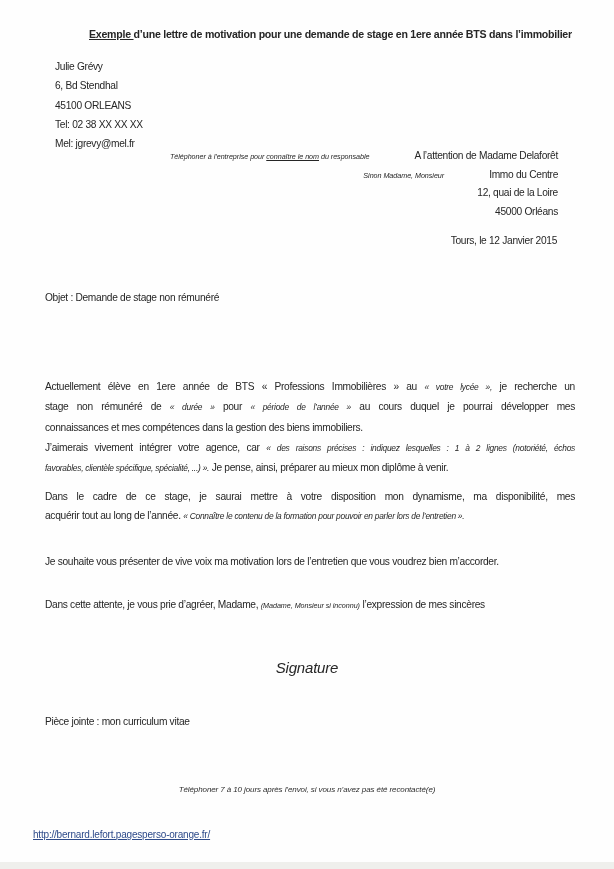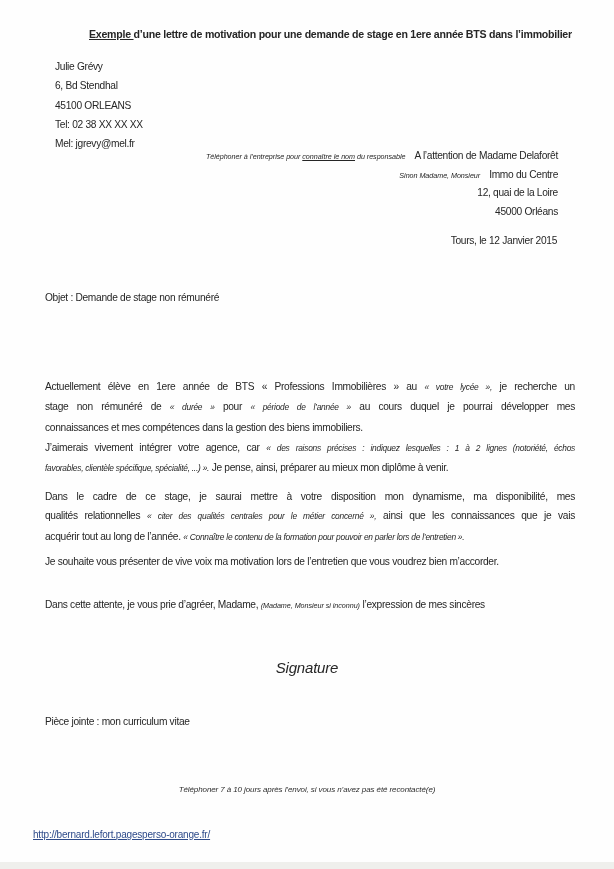--- a/index.html
+++ b/index.html
@@ -31,21 +31,21 @@
   .note .u { text-decoration: underline; }
 
   .sender { top: 57px; left: 55px; line-height: 19.3px; }
 
   .recipient {
     top: 147px; right: 56px;
     display: flex; flex-direction: column; align-items: flex-end;
   }
   .recipient .row {
     display: flex; align-items: baseline; justify-content: flex-end;
-    height: 18.6px; line-height: 18.6px;
+    height: 18.6px; line-height: 18.6px; gap: 36px;
   }
   .recipient .row .note { margin-right: 9px; }
 
   .dateline { top: 231px; right: 57px; line-height: 19px; }
 
   .subject { top: 288px; left: 45px; line-height: 19px; }
 
   .salutation { top: 334px; left: 45px; line-height: 19px; }
   .salutation .note { margin-left: 6px; }
 
@@ -139,23 +139,20 @@
     </div>
     <div class="line">
       <span class="hint">favorables, clientèle spécifique, spécialité, ...) ».</span><span>  Je pense, ainsi, préparer au mieux mon diplôme à venir.</span>
     </div>
   </div>
 
   <div class="abs para p3 body-size">
     <div class="line jline">
       <span>Dans le cadre de ce stage, je saurai mettre  à votre disposition mon dynamisme,  ma disponibilité, mes</span>
     </div>
-    <div class="line jline">
-      <span>qualités relationnelles </span><span class="hint">« citer des qualités centrales pour le métier concerné »,</span><span>  ainsi que les connaissances que je vais</span>
-    </div>
     <div class="line">
       <span>acquérir tout au long de l’année. </span><span class="hint">« Connaître le contenu de la formation pour pouvoir en parler lors de l’entretien ».</span>
     </div>
   </div>
 
   <div class="abs para p4 body-size">
     <div class="line nowrap">
       <span>Je souhaite vous présenter de vive voix ma motivation lors de l’entretien que vous voudrez bien m’accorder.</span>
     </div>
   </div>

